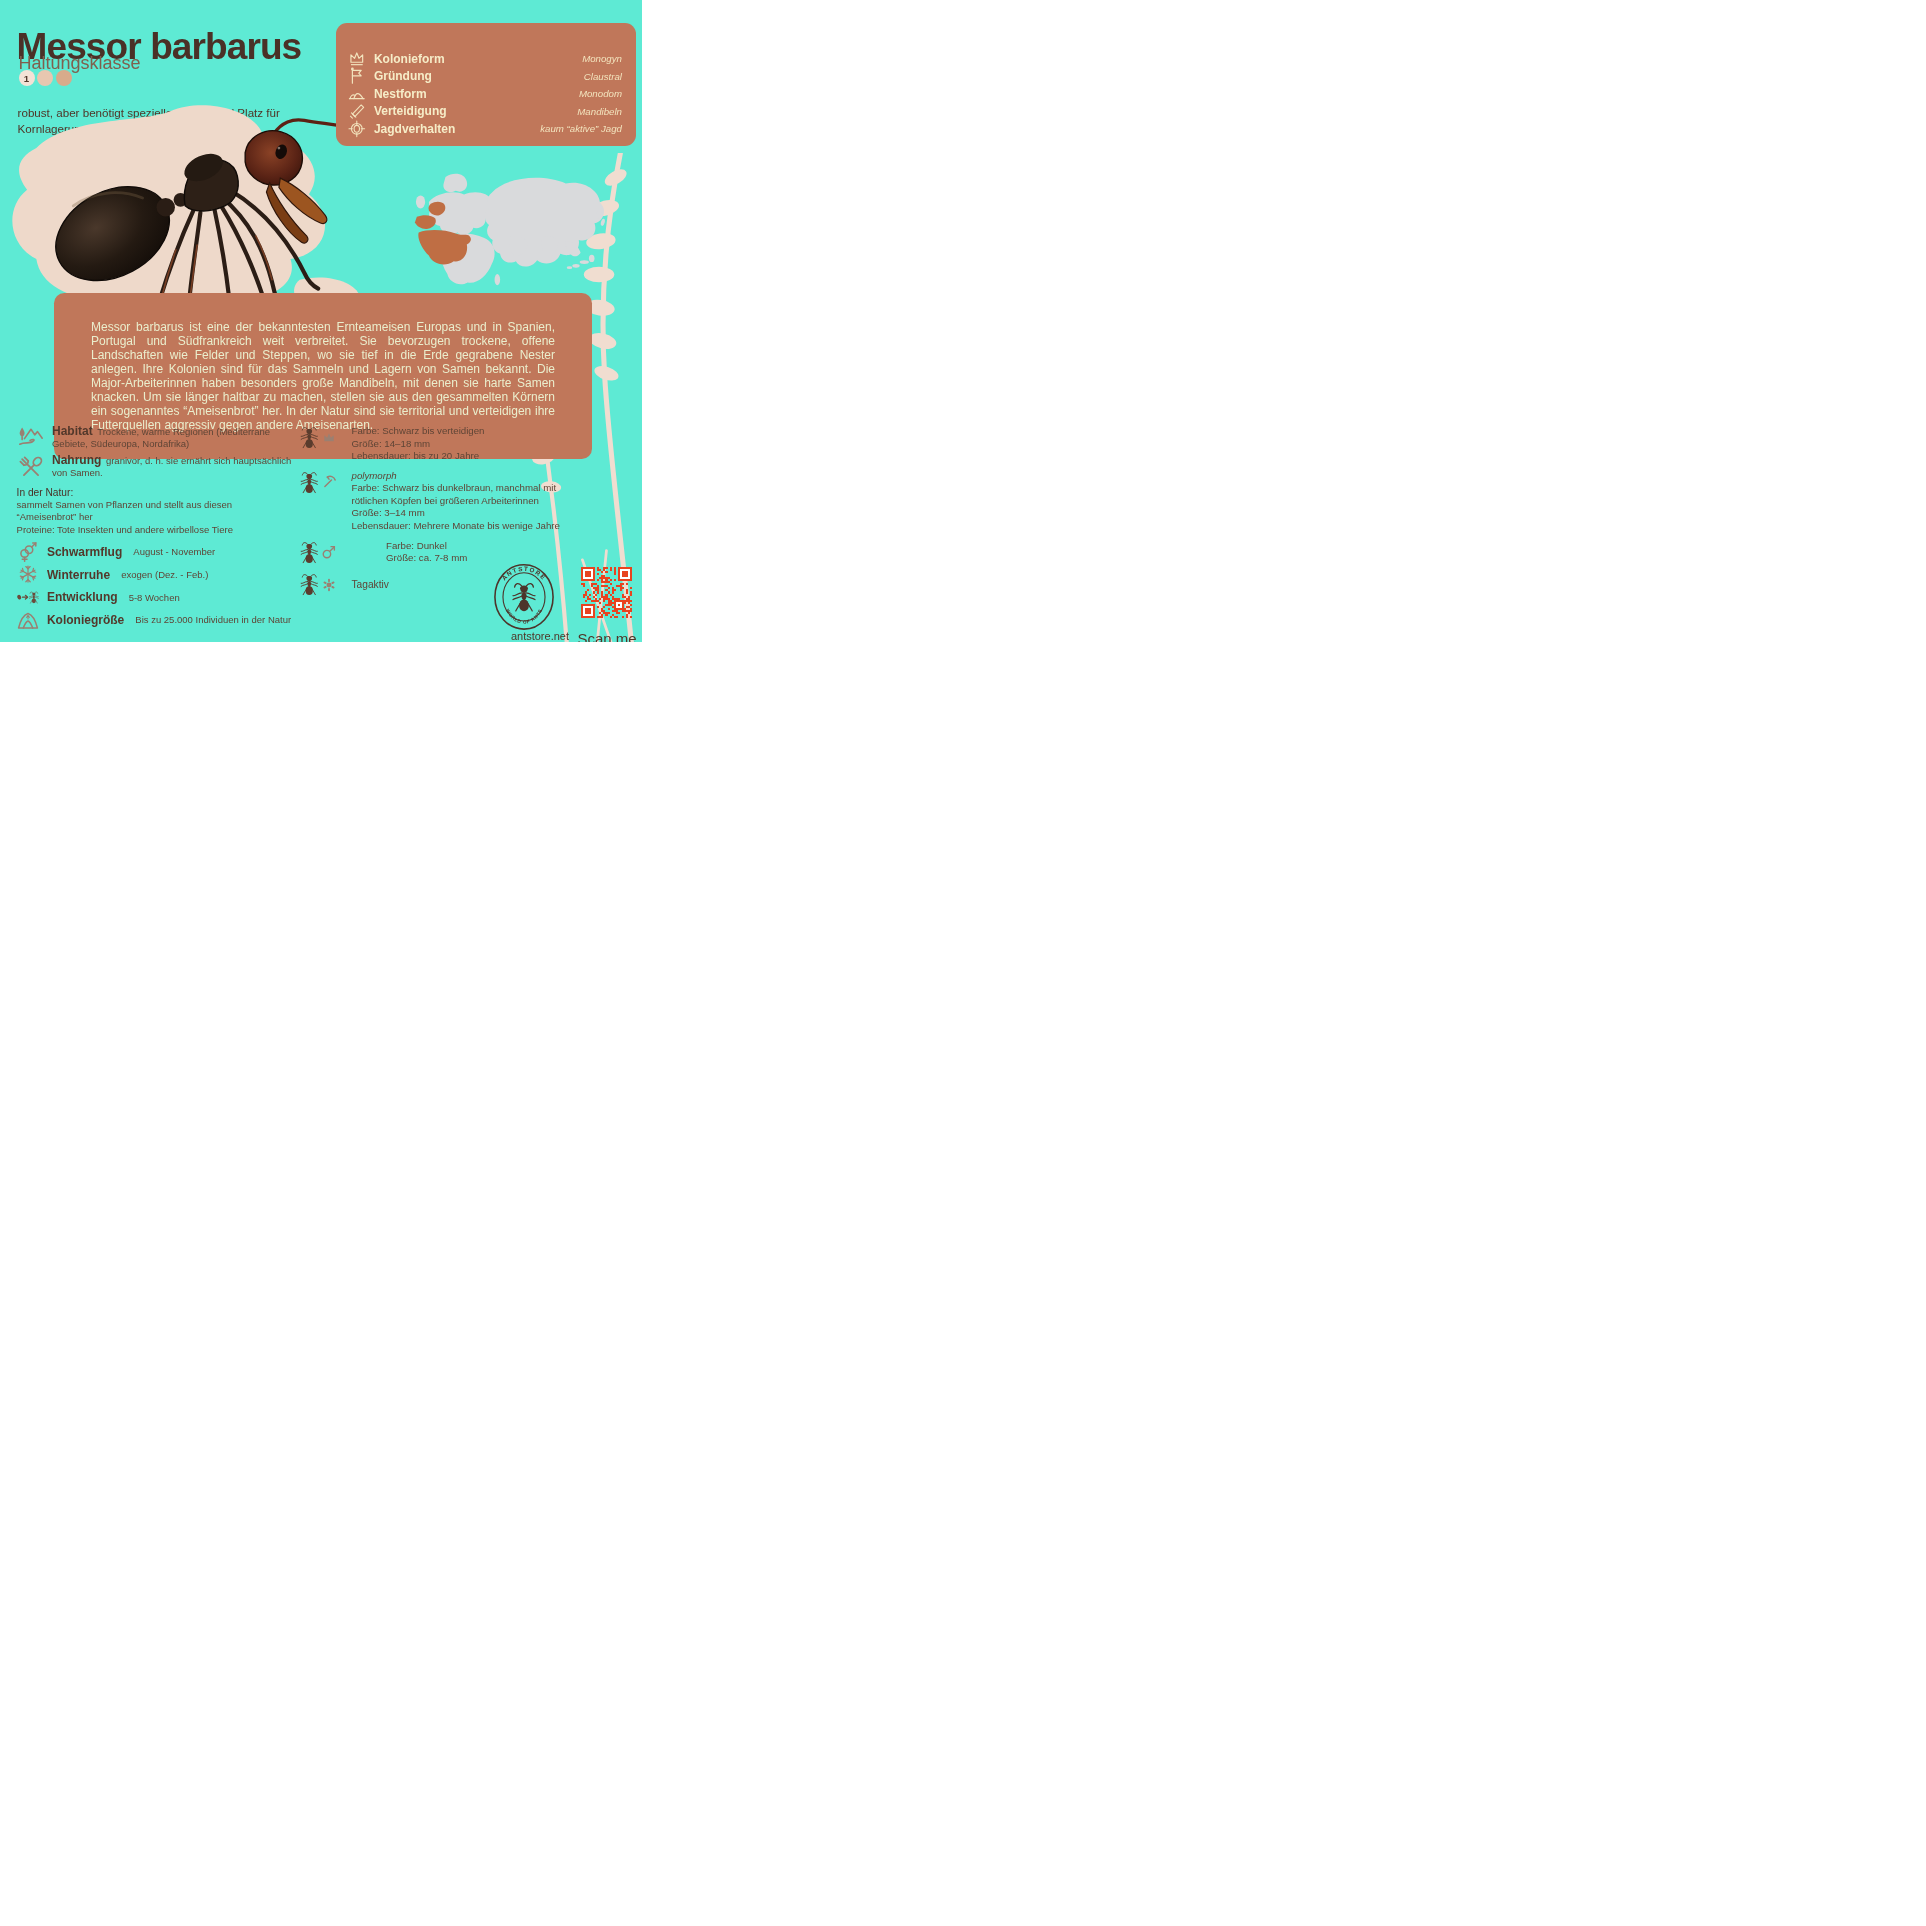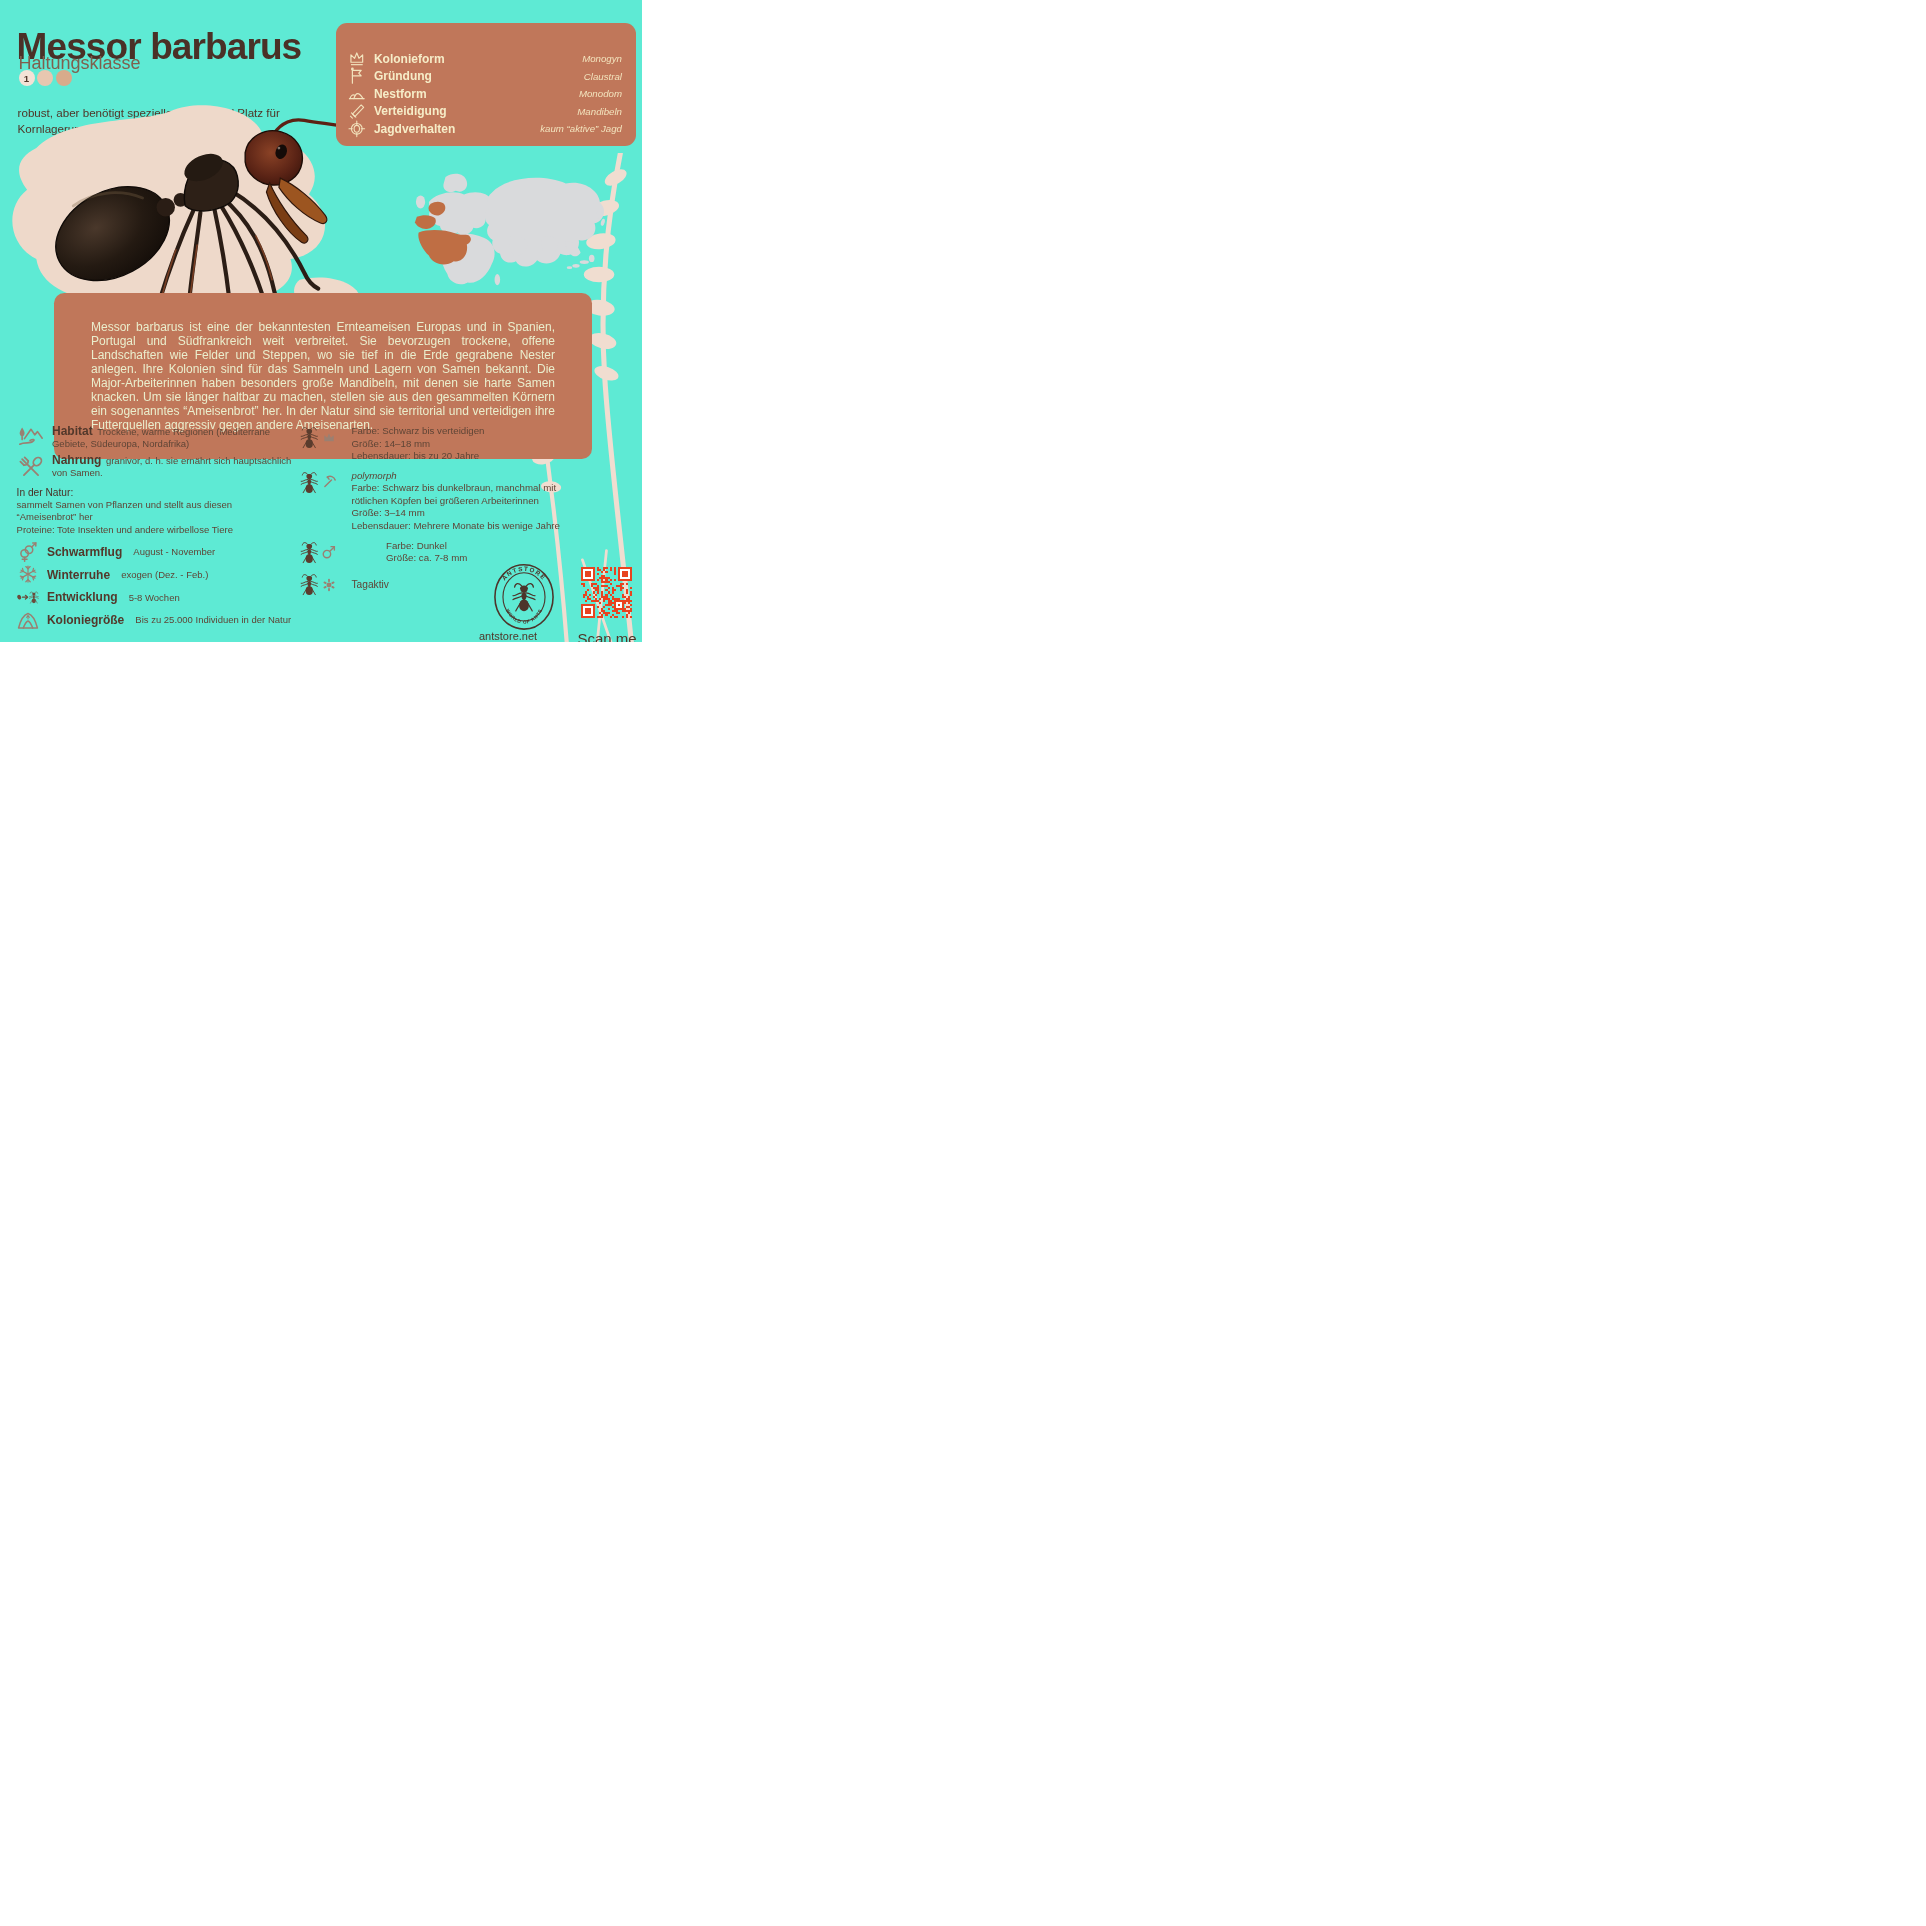--- a/index.html
+++ b/index.html
@@ -45,21 +45,21 @@
   .caste{display:flex;gap:5.5px;margin-bottom:7.4px;}
   .caste-icons{display:flex;gap:3.7px;width:46px;flex:none;align-items:flex-start;}
   .ant-glyph{width:18.5px;height:24px;color:#5a3c2d;}
   .marker{width:14px;height:14px;margin-top:5.5px;color:#9a8072;}
   .caste-text{font-size:9.7px;line-height:12.5px;color:#5f4536;}
   .caste-line{white-space:nowrap;}
   .italic{font-style:italic;}
   .activity-text{font-size:10.2px;color:#5f4536;align-self:center;}
   
   .logo{left:491px;top:562px;width:66px;height:68px;z-index:2;}
-  .website{left:479px;top:630px;width:90px;text-align:left;font-size:11px;color:#4f3628;z-index:2;}
+  .website{left:479px;top:630px;width:90px;text-align:right;font-size:11px;color:#4f3628;z-index:2;}
   .qr{left:581px;top:567px;width:51px;height:51px;z-index:2;}
   .qr-caption{left:576px;top:630px;width:62px;text-align:center;font-size:15px;color:#4f3628;z-index:2;}
   .deco{z-index:0;}
   .artz{z-index:1;}
 </style>
 </head>
 <body>
 
 <svg width="0" height="0" style="position:absolute" aria-hidden="true">
   <defs>

